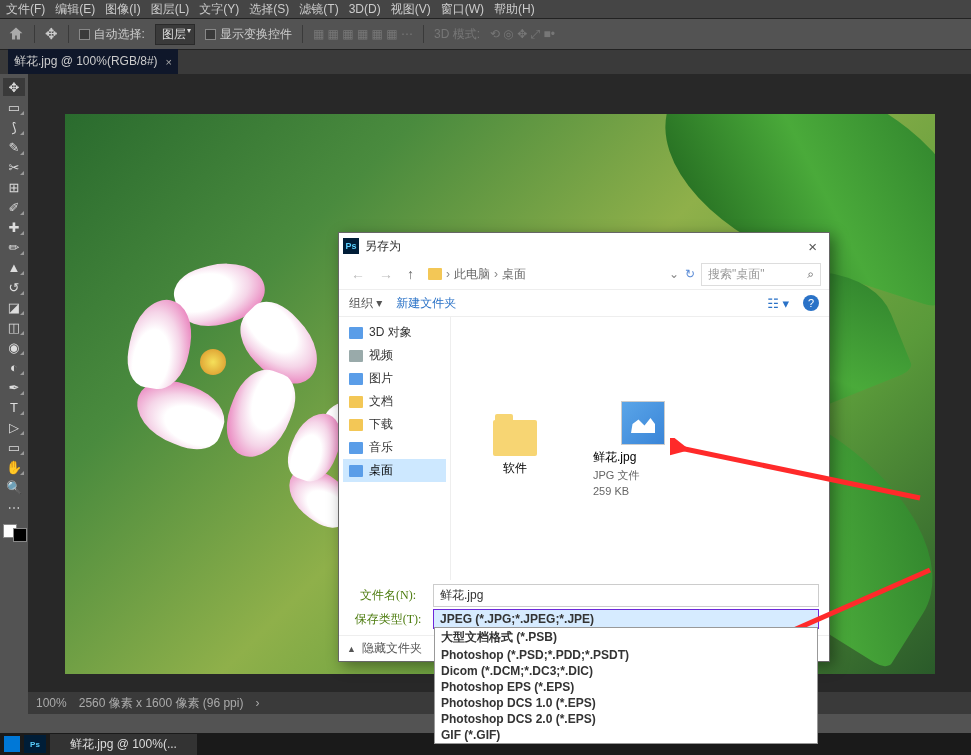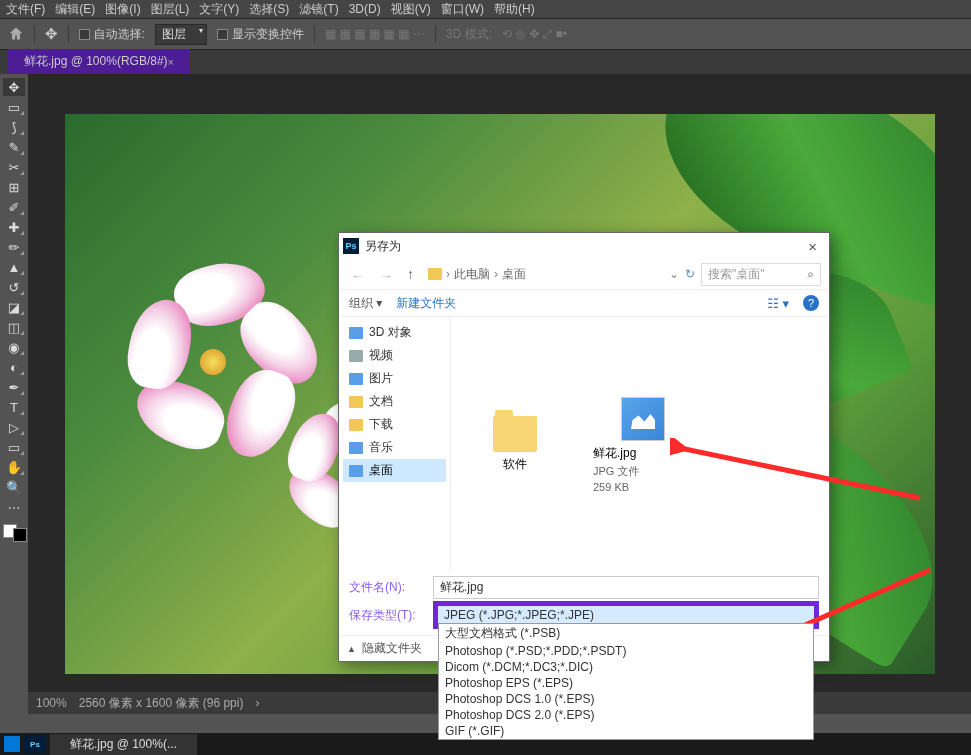--- a/index.html
+++ b/index.html
@@ -3,25 +3,25 @@
 <meta charset="utf-8">
 <style>
 *{box-sizing:border-box;margin:0;padding:0;font-family:"Microsoft YaHei",Tahoma,sans-serif;font-size:12px;}
 body{background:#535353;width:971px;height:755px;overflow:hidden;position:relative;}
 .menubar{background:#454545;color:#ccc;height:18px;display:flex;align-items:center;padding:0 6px;gap:10px;font-size:11px;}
 .menubar span{cursor:default;}
 .optionbar{background:#535353;height:32px;display:flex;align-items:center;padding:0 8px;gap:10px;color:#ccc;border-top:1px solid #222;border-bottom:1px solid #222;}
 .optionbar .sep{width:1px;height:18px;background:#3a3a3a;}
 .home-icon{width:16px;height:16px;background:#aaa;clip-path:polygon(50% 10%,90% 45%,75% 45%,75% 85%,55% 85%,55% 60%,45% 60%,45% 85%,25% 85%,25% 45%,10% 45%);}
 .checkbox{width:11px;height:11px;border:1px solid #888;background:#3a3a3a;display:inline-block;margin-right:4px;vertical-align:middle;}
-.dropdown-small{background:#3a3a3a;color:#ddd;padding:1px 20px 1px 6px;border:1px solid #2a2a2a;position:relative;}
+.dropdown-small{background:#3a3a3a;color:#ddd;padding:1px 8px 1px 6px;border:1px solid #2a2a2a;position:relative;}
 .dropdown-small::after{content:"▾";position:absolute;right:3px;font-size:8px;}
 .disabled{color:#777;}
 .tabbar{background:#3a3a3a;height:24px;display:flex;align-items:flex-end;padding-left:8px;}
-.doc-tab{background:#4c1d95;color:#ccc;padding:4px 16px;font-size:11px;display:flex;align-items:center;}
+.doc-tab{background:#0f172a;color:#ccc;padding:4px 6px;font-size:11px;display:flex;align-items:center;gap:8px;}
 .doc-tab .x{color:#aaa;font-size:11px;}
 .workspace{position:relative;height:640px;background:#282828;}
 .toolbox{position:absolute;left:0;top:0;width:28px;background:#535353;height:100%;display:flex;flex-direction:column;align-items:center;padding-top:4px;gap:2px;}
 .tool{width:22px;height:18px;display:flex;align-items:center;justify-content:center;color:#ddd;font-size:13px;position:relative;}
 .tool.sel{background:#3a3a3a;}
 .tool::after{content:"";position:absolute;right:1px;bottom:1px;border:2px solid transparent;border-right-color:#999;border-bottom-color:#999;}
 .tool.no-fly::after{display:none;}
 .swatch-fg{width:14px;height:14px;background:#fff;border:1px solid #888;position:relative;margin-top:6px;}
 .swatch-bg{width:14px;height:14px;background:#000;border:1px solid #888;position:absolute;left:10px;top:10px;}
 .swatch-wrap{position:relative;width:22px;height:26px;}
@@ -57,23 +57,23 @@
 .side-ico.gray{background:#9aa;}
 .dlg-content{flex:1;padding:8px 14px;display:flex;gap:28px;align-items:center;}
 .file-item{display:flex;flex-direction:column;align-items:flex-start;gap:2px;width:100px;}
 .big-folder{width:44px;height:36px;background:#f7d573;border-radius:2px;align-self:center;position:relative;}
 .big-folder::before{content:"";position:absolute;top:-6px;left:2px;width:18px;height:6px;background:#f7d573;border-radius:2px 2px 0 0;}
 .file-thumb{width:44px;height:44px;border:1px solid #ccc;background:linear-gradient(135deg,#5aa5e8,#3a85d8);align-self:center;position:relative;}
 .file-thumb::after{content:"";position:absolute;inset:6px;background:#fff;clip-path:polygon(15% 55%,35% 40%,55% 60%,75% 35%,90% 55%,90% 85%,10% 85%);}
 .file-meta{color:#666;font-size:11px;}
 .dlg-fields{padding:4px 10px;}
 .field-row{display:flex;align-items:center;margin-bottom:2px;}
-.field-row label{width:84px;text-align:left;color:#8b5cf6;padding-right:6px;}
+.field-row label{width:84px;text-align:center;color:#4d7c0f;padding-right:6px;font-family:Liberation Serif, serif;}
 .field-row .input{flex:1;border:1px solid #ccc;padding:2px 6px;color:#333;background:#fff;}
-.type-select{flex:1;border:5px solid #6d28d9;background:#d6ebff;position:relative;}
+.type-select{flex:1;border:1px solid #6d28d9;background:#d6ebff;position:relative;font-weight:bold;}
 .type-select .sel-text{padding:2px 6px;color:#333;}
 .type-list{position:absolute;left:0;top:17px;width:100%;background:#fff;border:1px solid #999;max-height:280px;overflow:hidden;z-index:20;}
 .type-list div{padding:1px 6px;color:#333;font-size:12px;white-space:nowrap;}
 .dlg-footer{height:26px;border-top:1px solid #eee;display:flex;align-items:center;padding:0 8px;color:#555;gap:6px;}
 .dlg-footer .caret{font-size:9px;}
 .arrow-red{position:absolute;pointer-events:none;}
 .taskbar{position:absolute;left:0;bottom:0;height:22px;width:100%;background:#1a1a1a;display:flex;align-items:center;padding:0 4px;gap:4px;}
 .taskbar .win{width:16px;height:16px;background:#0078d7;}
 .taskbar .app{width:22px;height:18px;background:#001d37;color:#5ad0ff;font-size:8px;font-weight:bold;display:flex;align-items:center;justify-content:center;}
 .taskbar .app-label{color:#ddd;background:#333;padding:2px 20px;font-size:12px;}

